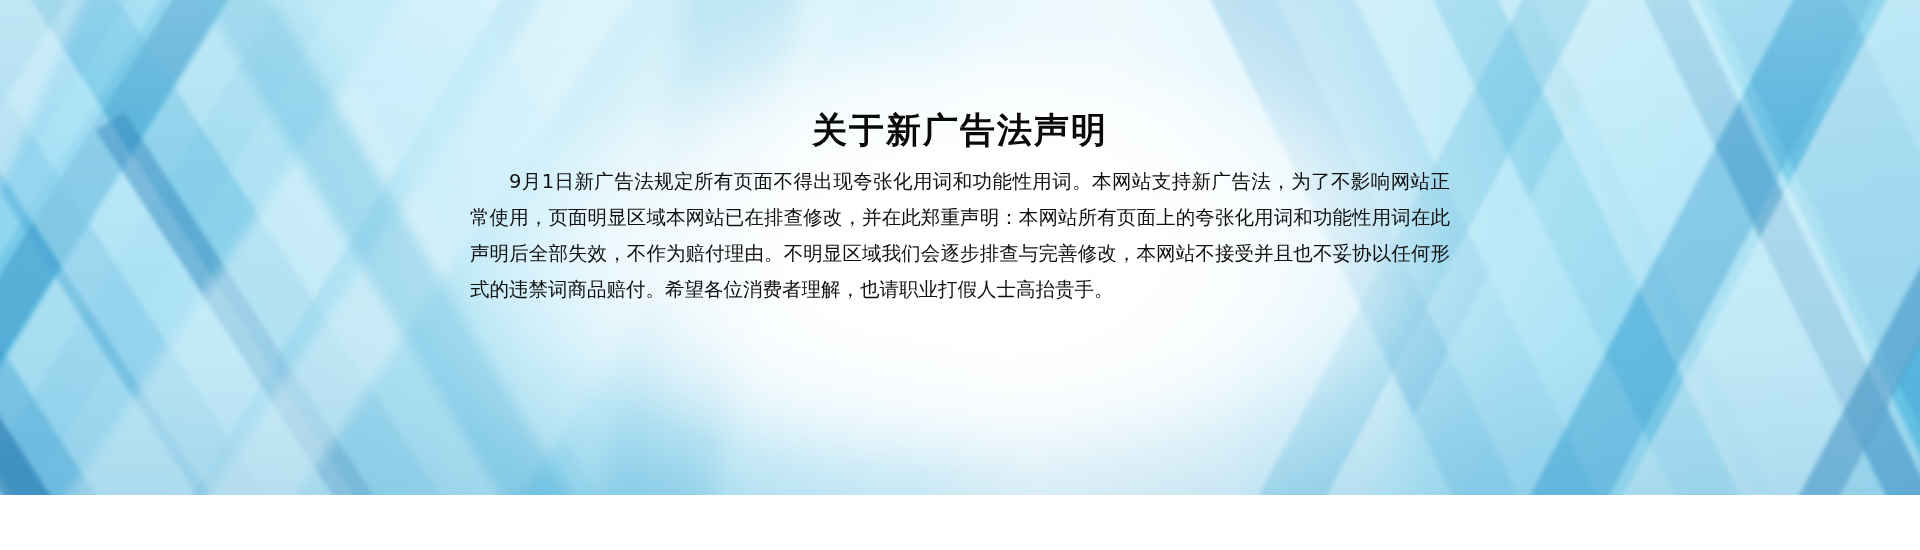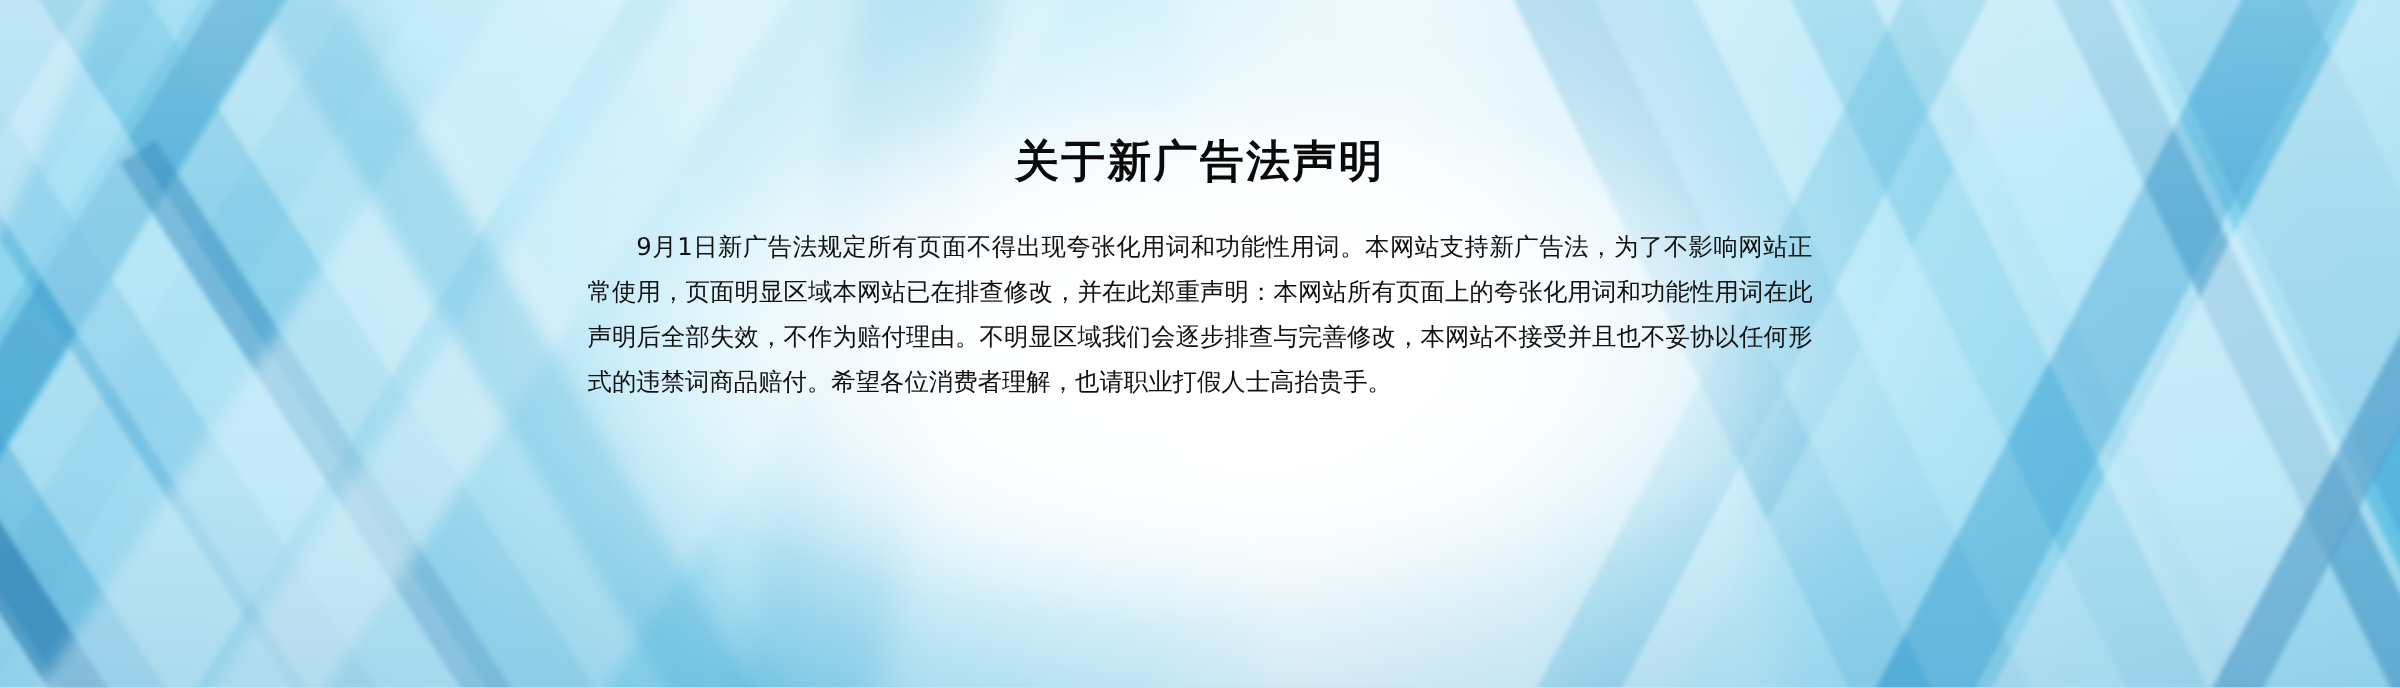--- a/index.html
+++ b/index.html
@@ -8,21 +8,21 @@
     padding: 0;
     background: #ffffff;
   }
   body {
     font-family: "DejaVu Sans", "Liberation Sans", sans-serif;
   }
 
   .banner {
     position: relative;
     width: 1920px;
-    height: 550px;
+    height: 495px;
     overflow: hidden;
     background: #67c6e8;
   }
 
   
   .bg-layer {
     position: absolute;
     inset: 0;
     overflow: hidden;
   }
@@ -126,21 +126,21 @@
     text-align: center;
     font-size: 35px;
     font-weight: bold;
     color: #0a0a0a;
     letter-spacing: 2px;
     line-height: 1.2;
   }
 
   .body-copy {
     position: absolute;
-    top: 180px;
+    top: 164px;
     left: 0;
     width: 100%;
     font-size: 19.5px;
     line-height: 36px;
     color: #111111;
     text-align: justify;
     text-justify: inter-ideograph;
   }
 
   .para {

